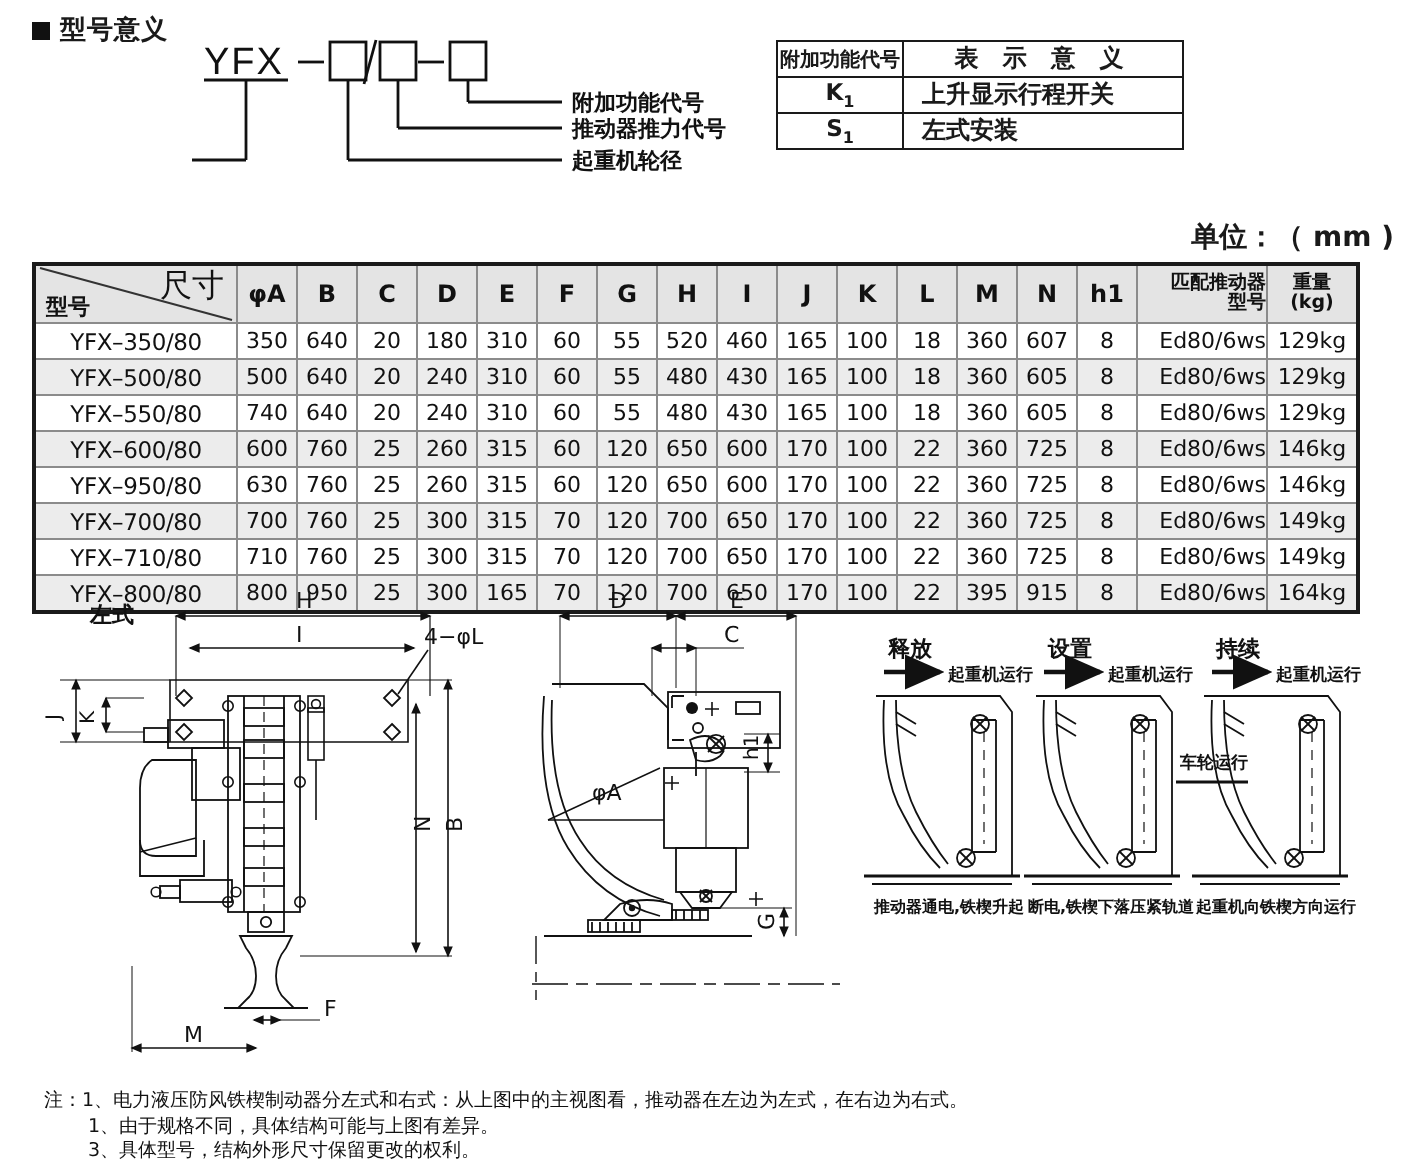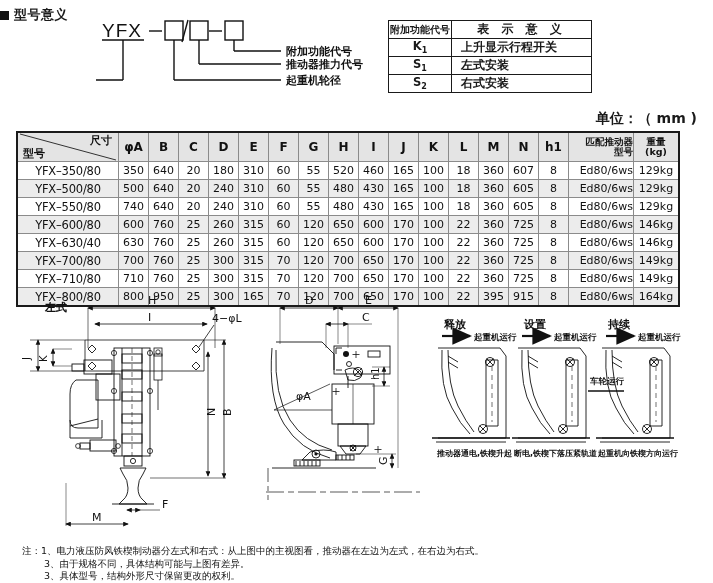--- a/index.html
+++ b/index.html
@@ -4,21 +4,21 @@
 <style>
   html,body{margin:0;padding:0;background:#fff;}
   body{
     width:713px;height:583px;position:relative;overflow:hidden;
     font-family:"DejaVu Sans","Liberation Sans",sans-serif;
     color:#1a1a1a;
   }
   
   .sec-head{position:absolute;display:flex;align-items:center;gap:5px;font-size:13px;font-weight:bold;letter-spacing:.5px;}
   .sec-head .bullet{width:9px;height:9px;background:#111;display:inline-block;}
-  #sec1{left:0;top:6px;}
+  #sec1{left:16px;top:6px;}
   #sec2{left:16px;top:108px;margin-top:48px;}
 
   
   #modelcode{position:absolute;left:96px;top:18px;width:290px;height:80px;}
   #modelcode svg{display:block;}
 
   
   #suffix-table{position:absolute;left:388px;top:20px;border-collapse:collapse;}
   #suffix-table td,#suffix-table th{
     border:1px solid #1a1a1a;font-size:11.5px;font-weight:bold;
@@ -42,21 +42,21 @@
     border:1px solid #8b8b8b;font-size:11px;text-align:center;
     color:#111;padding:0;height:17px;font-weight:500;
     background:#f0f0f0;
   }
   #dim-table thead th{background:#e4e4e4;font-weight:bold;font-size:12px;}
   #dim-table tbody tr:nth-child(odd) td{background:#fff;}
   #dim-table tbody tr:nth-child(even) td{background:#ececec;}
   #dim-table .corner{
     position:relative;width:100px;background:#e4e4e4 !important;height:28px;
   }
-  #dim-table .corner .t-dim{position:absolute;right:6px;top:0px;font-size:11px;font-weight:bold;}
+  #dim-table .corner .t-dim{position:absolute;right:6px;top:0px;font-size:16px;font-weight:normal;}
   #dim-table .corner .t-mod{position:absolute;left:5px;bottom:0px;font-size:11px;font-weight:bold;}
   #dim-table .corner .slash{position:absolute;left:0;top:0;width:100%;height:100%;}
   #dim-table .model-cell{text-align:center;font-size:11.5px;letter-spacing:-.2px;}
   #dim-table .c-narrow{width:29px;}
   #dim-table .c-mot{width:64px;text-align:right;}
   #dim-table .c-wt{width:44px;}
   #dim-table thead .c-mot,#dim-table thead .c-wt{font-size:9.5px;line-height:10px;}
   #dim-table thead .c-mot span,#dim-table thead .c-wt span{display:block;}
   .outer-top{border-top:2px solid #1a1a1a !important;}
   .outer-bot{border-bottom:2px solid #1a1a1a !important;}
@@ -123,24 +123,20 @@
     </tr>
   </thead>
   <tbody>
     <tr>
       <td class="c-code"><span>K</span><span class="sub">1</span></td>
       <td class="c-mean">上升显示行程开关</td>
     </tr>
     <tr>
       <td class="c-code"><span>S</span><span class="sub">1</span></td>
       <td class="c-mean">左式安装</td>
-    </tr>
-    <tr>
-      <td class="c-code"><span>S</span><span class="sub">2</span></td>
-      <td class="c-mean">右式安装</td>
     </tr>
   </tbody>
 </table>
 
 <div class="sec-head" id="sec2">
   <span class="bullet"></span>
   <span>外形尺寸表</span>
 </div>
 
 <div id="unit">单位：（ mm )</div>
@@ -255,21 +251,21 @@
         <td class="c-narrow">170</td>
         <td class="c-narrow">100</td>
         <td class="c-narrow">22</td>
         <td class="c-narrow">360</td>
         <td class="c-narrow">725</td>
         <td class="c-narrow">8</td>
         <td class="c-mot">Ed80/6ws</td>
         <td class="c-wt outer-r">146kg</td>
       </tr>
       <tr>
-        <td class="model-cell outer-l">YFX–630/40</td>
+        <td class="model-cell outer-l">YFX–950/80</td>
         <td class="c-narrow">630</td>
         <td class="c-narrow">760</td>
         <td class="c-narrow">25</td>
         <td class="c-narrow">260</td>
         <td class="c-narrow">315</td>
         <td class="c-narrow">60</td>
         <td class="c-narrow">120</td>
         <td class="c-narrow">650</td>
         <td class="c-narrow">600</td>
         <td class="c-narrow">170</td>
@@ -603,15 +599,15 @@
       <path d="M600,154 l70,0"></path>
     </g>
     <text x="598" y="168" font-size="8" font-weight="bold" stroke="none" fill="#111">起重机向铁楔方向运行</text>
   </g>
   </g>
 </svg>
 </div>
 
 <div id="notes">
   <span class="nrow"><span>注：</span><span>1、电力液压防风铁楔制动器分左式和右式：从上图中的主视图看，推动器在左边为左式，在右边为右式。</span></span>
-  <span class="nrow indent">3、由于规格不同，具体结构可能与上图有差异。</span>
+  <span class="nrow indent">1、由于规格不同，具体结构可能与上图有差异。</span>
   <span class="nrow indent">3、具体型号，结构外形尺寸保留更改的权利。</span>
 </div>
 
 </body></html>

